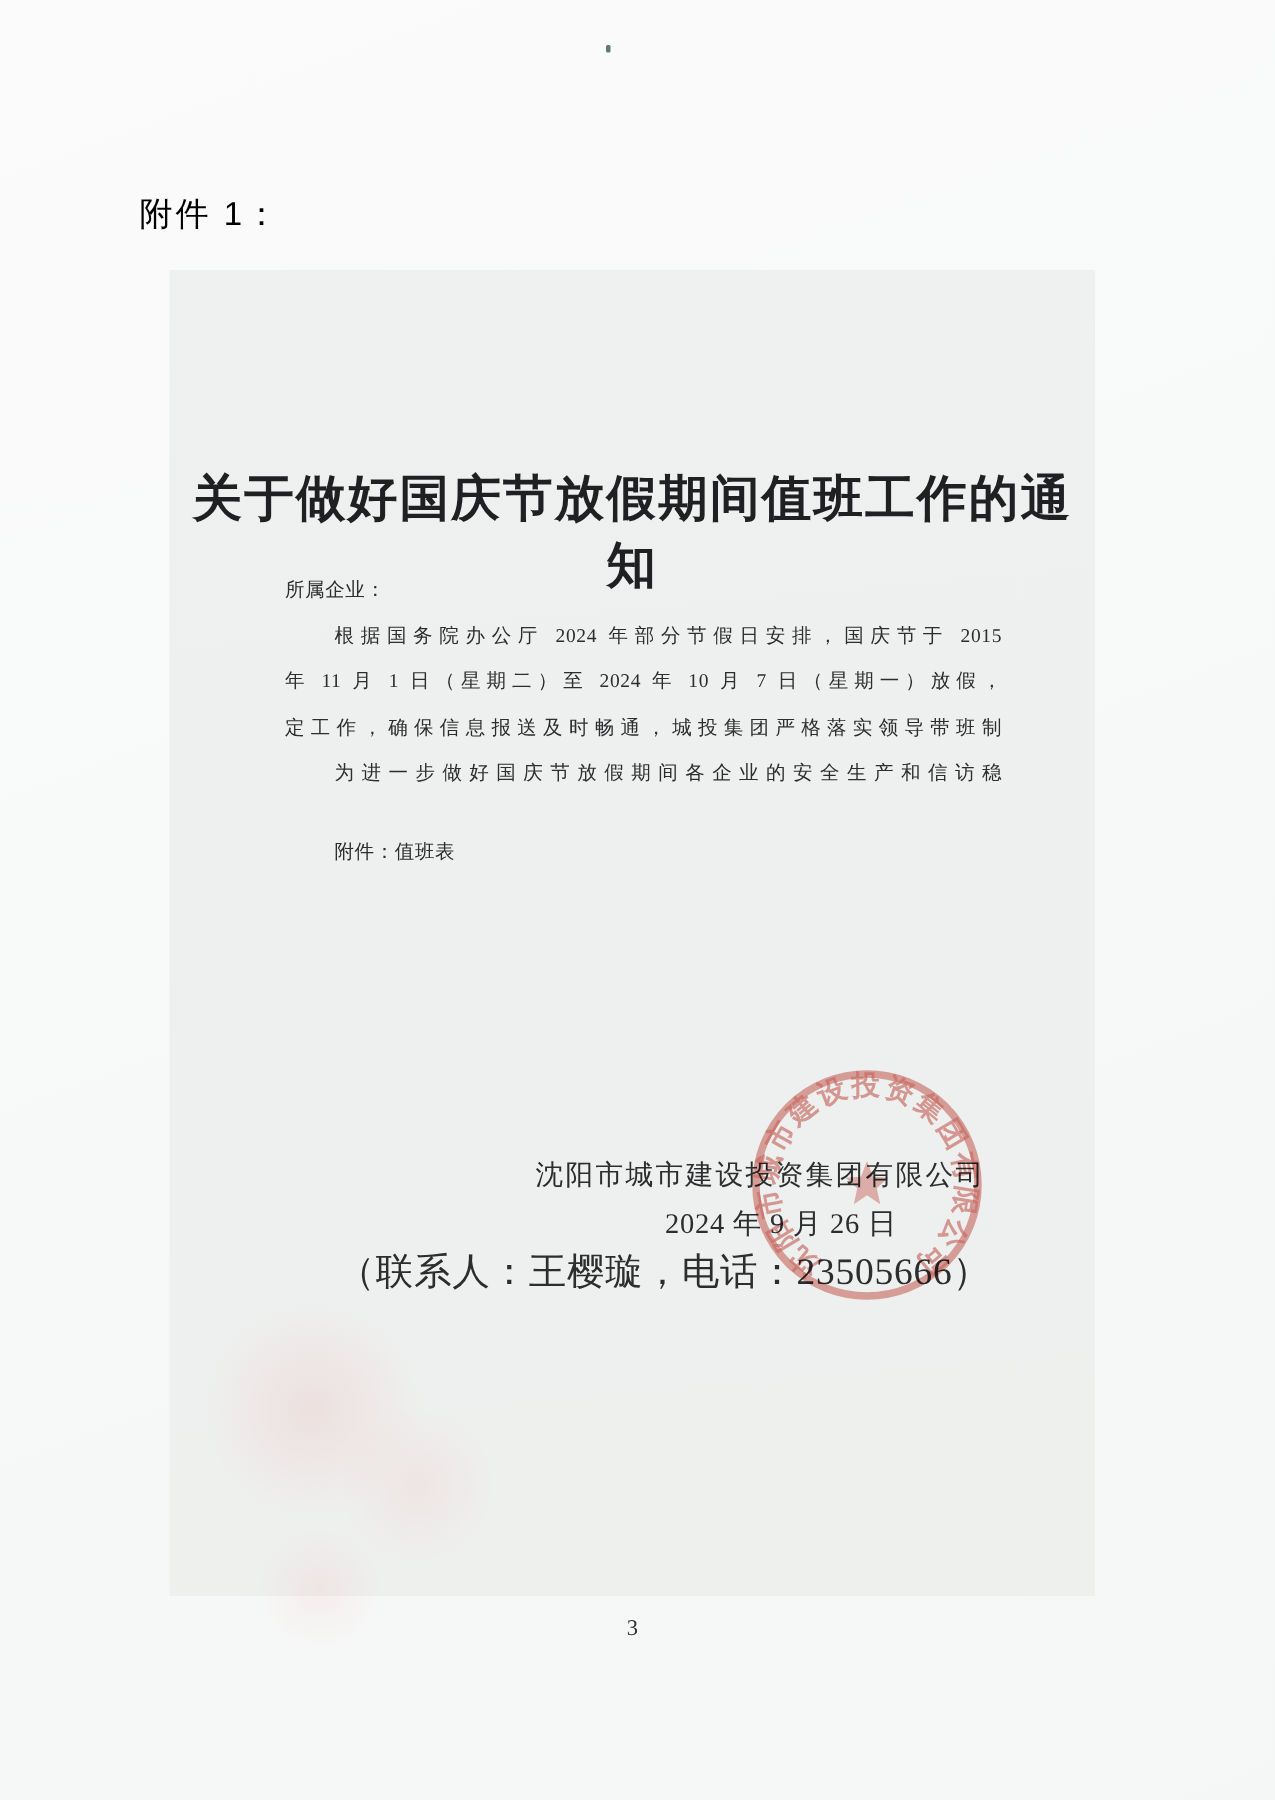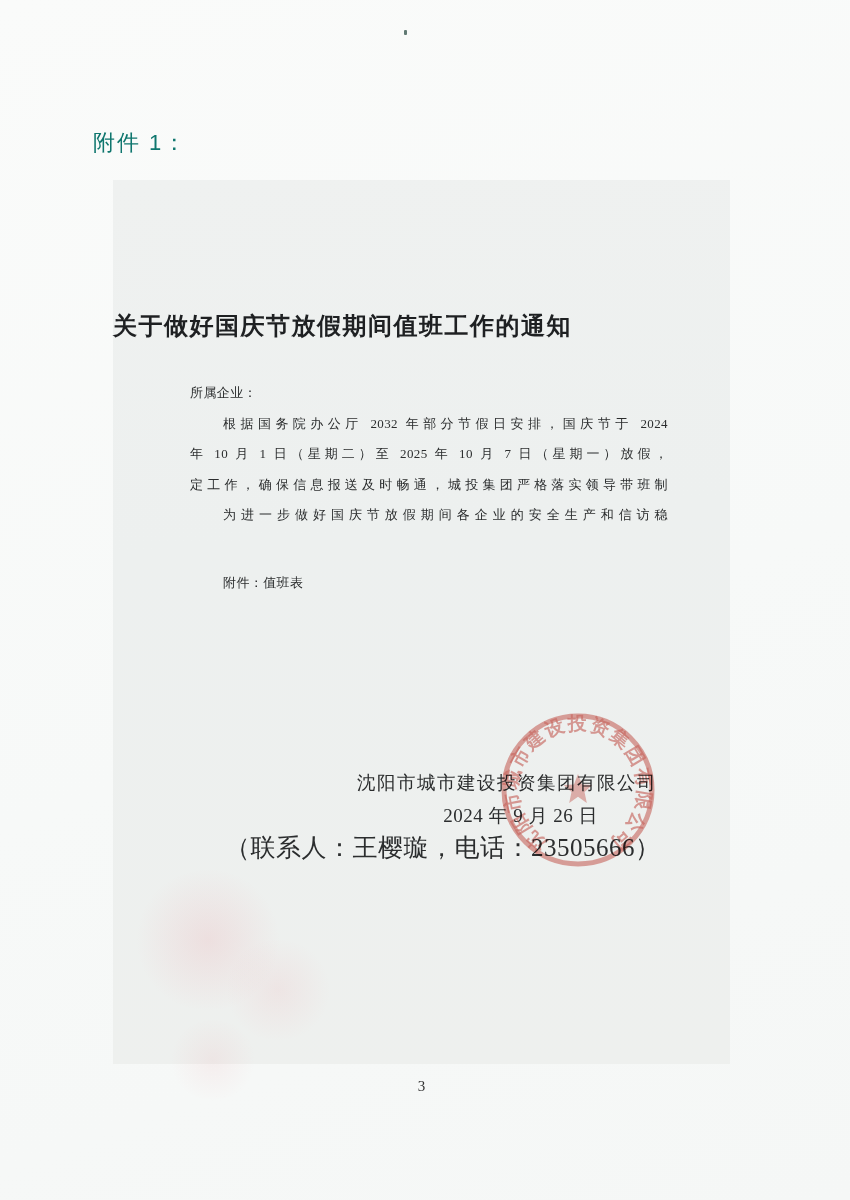--- a/index.html
+++ b/index.html
@@ -9,45 +9,45 @@
     width:850px; height:1200px;
     background:linear-gradient(160deg,#fafbfa 0%, #f7f9f8 55%, #f5f7f6 100%);
     font-family:"Liberation Serif","DejaVu Serif",serif;
     color:#2b2d2e;
     overflow:hidden;
   }
 
   .attachment-label {
     position:absolute; left:93px; top:128px;
     font-family:"Liberation Sans","DejaVu Sans",sans-serif;
-    font-size:22px; font-weight:500; letter-spacing:2px; color:#0f766e;
+    font-size:22px; font-weight:500; letter-spacing:2px; color:#000000;
   }
 
   .speck { position:absolute; left:404px; top:30px; width:3px; height:5px;
     background:#3b5a52; border-radius:1px; opacity:.8; }
 
   .doc-page {
     position:absolute; left:113px; top:180px; width:617px; height:884px;
     background:linear-gradient(175deg,#eff1f0 0%, #edf0ef 40%, #eef0ee 100%);
   }
 
   .doc-title {
     position:absolute; top:130px; left:0; width:100%;
-    text-align:left; font-size:24px; font-weight:bold;
+    text-align:center; font-size:33px; font-weight:bold;
     letter-spacing:1.5px; color:#1e2022;
   }
 
   .doc-body {
     position:absolute; top:198px; left:77px; width:478px;
     font-size:13px; line-height:30.6px; letter-spacing:.4px;
   }
   .line { white-space:nowrap; }
   .line.justify { white-space:normal; text-align:justify; text-align-last:justify; }
   .line.indent { text-indent:33px; }
-  .attachment-line { margin-top:37px; text-indent:33px; }
+  .attachment-line { margin-top:23px; text-indent:33px;font-family:Liberation Mono, monospace; }
 
   .sig-company {
     position:absolute; top:590px; left:0; width:100%;
     text-align:right; padding-right:73px;
     font-size:18.5px; letter-spacing:1.5px;
   }
   .sig-date {
     position:absolute; top:623px; left:0; width:100%;
     text-align:right; padding-right:132px;
     font-size:19px; letter-spacing:.5px;
@@ -81,22 +81,22 @@
 <div class="attachment-label">附件 1：</div>
 
 <div class="speck"></div>
 
 <div class="doc-page">
 
   <div class="doc-title">关于做好国庆节放假期间值班工作的通知</div>
 
   <div class="doc-body">
     <div class="line">所属企业：</div>
-    <div class="line indent justify">根据国务院办公厅 2032 年部分节假日安排，国庆节于 2024</div>
-    <div class="line justify">年 10 月 1 日（星期二）至 2025 年 10 月 7 日（星期一）放假，</div>
+    <div class="line indent justify">根据国务院办公厅 2024 年部分节假日安排，国庆节于 2015</div>
+    <div class="line justify">年 11 月 1 日（星期二）至 2024 年 10 月 7 日（星期一）放假，</div>
     <div class="line justify">定工作，确保信息报送及时畅通，城投集团严格落实领导带班制</div>
     <div class="line indent justify">为进一步做好国庆节放假期间各企业的安全生产和信访稳</div>
     <div class="line attachment-line">附件：值班表</div>
   </div>
 
   <div class="sig-company">沈阳市城市建设投资集团有限公司</div>
   <div class="sig-date">2024 年 9 月 26 日</div>
   <div class="sig-contact">（联系人：王樱璇，电话：23505666）</div>
 
   <svg class="seal" viewBox="0 0 168 168">

